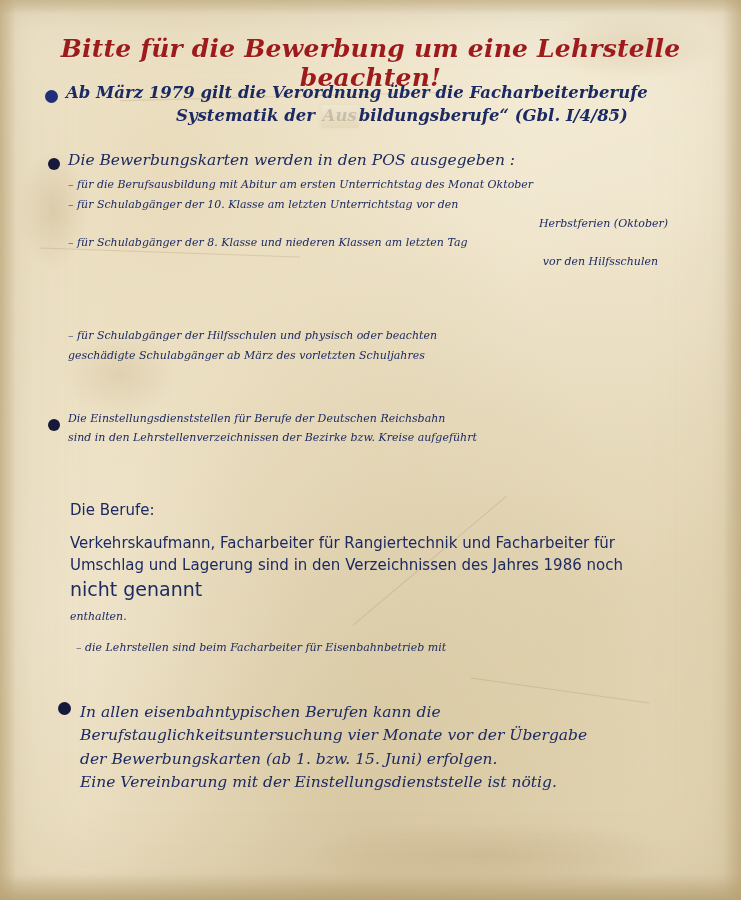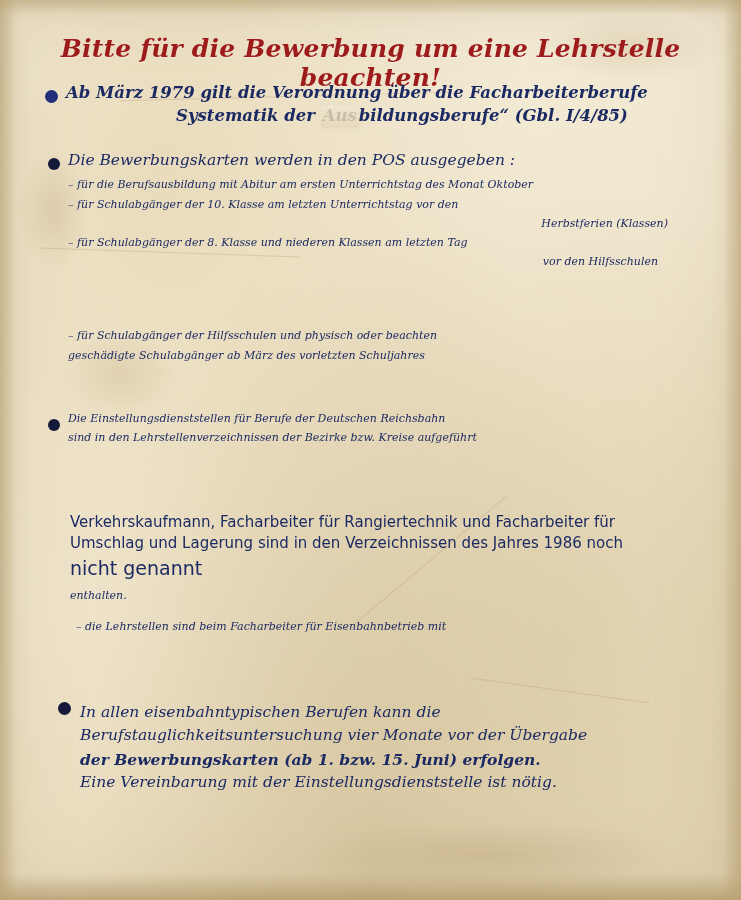--- a/index.html
+++ b/index.html
@@ -153,46 +153,47 @@
       <div class="hand-b l1" style="padding-left:110px;">
         <span>Systematik der </span><span class="redacted">Aus</span><span>bildungsberufe“ (Gbl. I/4/85)</span>
       </div>
     </div>
 
     <div class="bullet dark" style="left:48px; top:158px; width:12px; height:12px;"></div>
     <div class="block" style="left:68px; top:150px; width:660px;">
       <div class="hand l2">Die Bewerbungskarten werden in den POS ausgegeben :</div>
       <div class="hand l3" style="margin-top:6px;">– für die Berufsausbildung mit Abitur am ersten Unterrichtstag des Monat Oktober</div>
       <div class="hand l3" style="margin-top:4px;">– für Schulabgänger der 10. Klasse am letzten Unterrichtstag vor den</div>
-      <div class="hand l3 right-al" style="margin-top:4px; padding-right:60px;">Herbstferien (Klassen)</div>
+      <div class="hand l3 right-al" style="margin-top:4px; padding-right:60px;">Herbstferien (Oktober)</div>
       <div class="hand l3" style="margin-top:4px;">– für Schulabgänger der 8. Klasse und niederen Klassen am letzten Tag</div>
       <div class="hand l3 right-al" style="margin-top:4px; padding-right:70px;">vor den Hilfsschulen</div>
     </div>
 
     <div class="block" style="left:68px; top:328px; width:640px;">
       <div class="hand l3">– für Schulabgänger der Hilfsschulen und physisch oder beachten</div>
       <div class="hand l3" style="margin-top:5px;">geschädigte Schulabgänger ab März des vorletzten Schuljahres</div>
     </div>
 
     <div class="bullet dark" style="left:48px; top:419px; width:12px; height:12px;"></div>
     <div class="block" style="left:68px; top:411px; width:660px;">
       <div class="hand l3">Die Einstellungsdienststellen für Berufe der Deutschen Reichsbahn</div>
       <div class="hand l3" style="margin-top:4px;">sind in den Lehrstellenverzeichnissen der Bezirke bzw. Kreise aufgeführt</div>
     </div>
 
     <div class="block" style="left:70px; top:500px; width:650px;">
+      <div class="print" style="font-size:15px; font-weight:normal;">Die Berufe:</div>
       <div class="print" style="font-size:15px; margin-top:12px;">Verkehrskaufmann, Facharbeiter für Rangiertechnik und Facharbeiter für</div>
       <div class="print" style="font-size:15px;">Umschlag und Lagerung sind in den Verzeichnissen des Jahres 1986 noch</div>
       <div class="print" style="font-size:19px;">nicht genannt</div>
       <div class="hand l3" style="margin-top:6px;">enthalten.</div>
       <div class="hand l3" style="margin-top:16px; padding-left:6px;">– die Lehrstellen sind beim Facharbeiter für Eisenbahnbetrieb mit</div>
     </div>
 
     <div class="bullet dark" style="left:58px; top:702px; width:13px; height:13px;"></div>
     <div class="block" style="left:80px; top:702px; width:640px;">
       <div class="hand l2">In allen eisenbahntypischen Berufen kann die</div>
       <div class="hand l2" style="margin-top:2px;">Berufstauglichkeitsuntersuchung vier Monate vor der Übergabe</div>
-      <div class="hand l2" style="margin-top:2px;font-weight:bold;">der Bewerbungskarten (ab 1. bzw. 15. Juni) erfolgen.</div>
+      <div class="hand l2" style="margin-top:2px;">der Bewerbungskarten (ab 1. bzw. 15. Juni) erfolgen.</div>
       <div class="hand l2" style="margin-top:2px;">Eine Vereinbarung mit der Einstellungsdienststelle ist nötig.</div>
     </div>
 
   </div>
 </div>
 
 </body></html>

